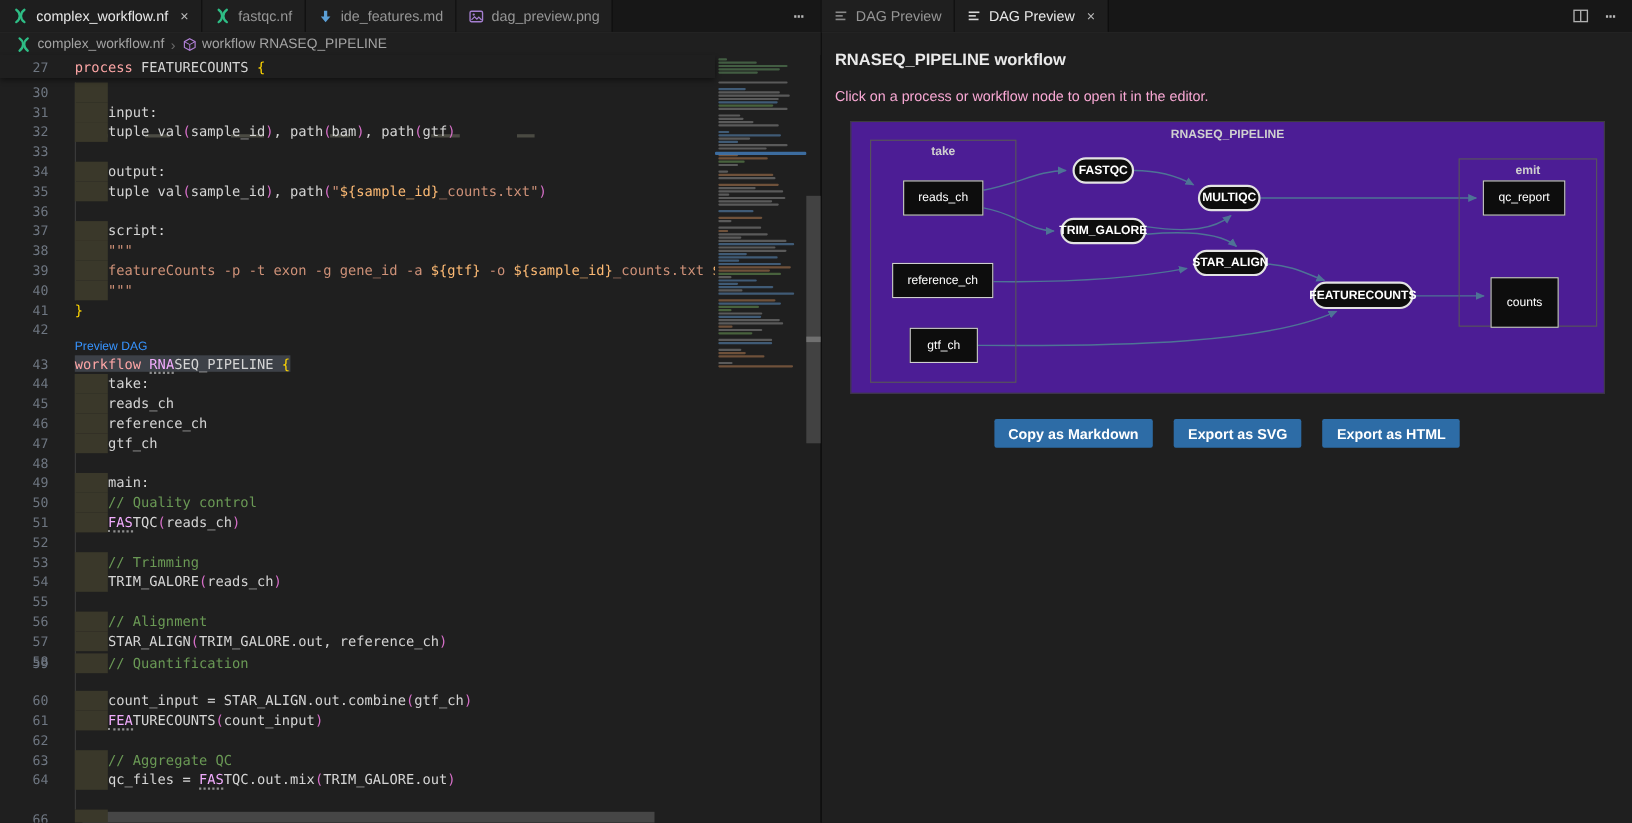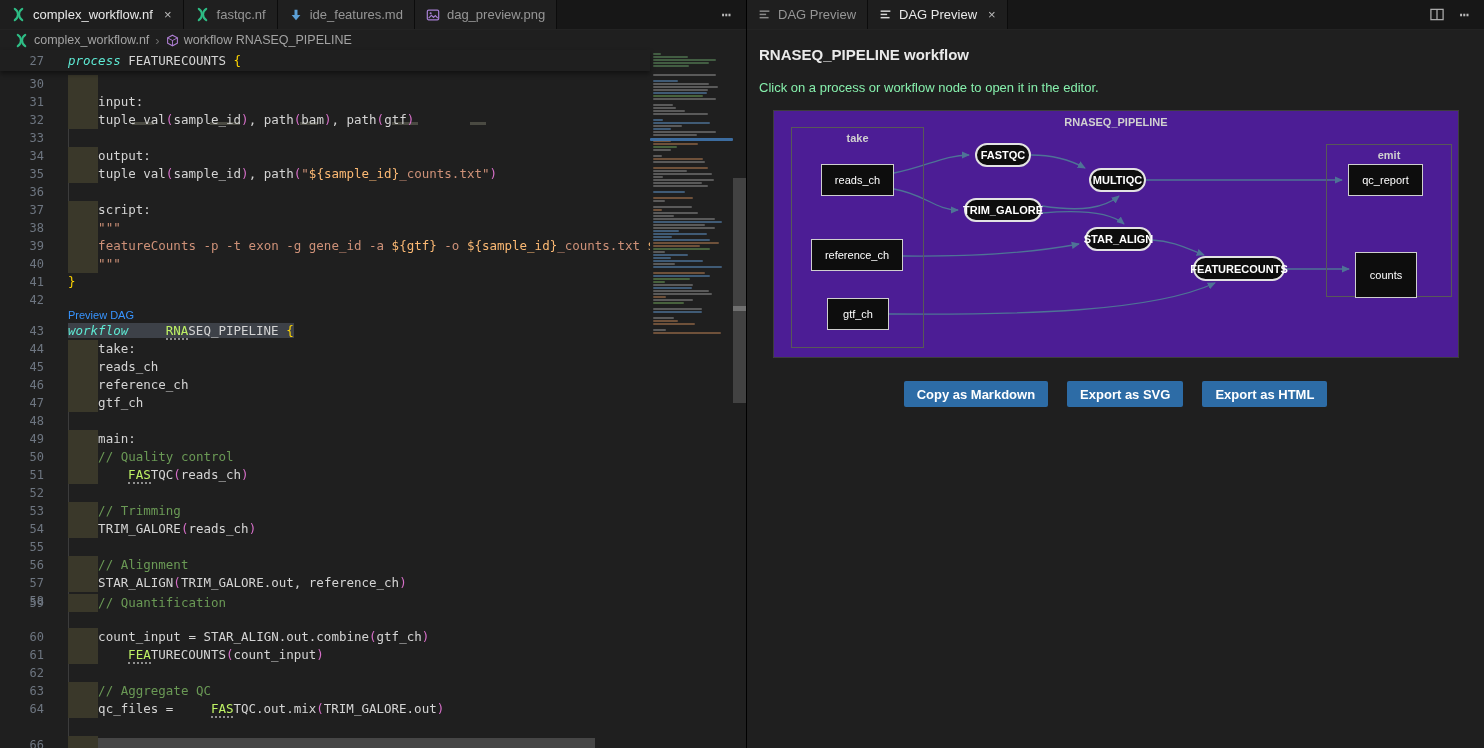--- a/index.html
+++ b/index.html
@@ -33,36 +33,36 @@
   #codearea { position:absolute; left:0; top:50px; width:650px; height:698px; overflow:hidden; }
   .row { position:absolute; left:0; width:650px; height:18px; line-height:18px; }
   .row .gut { position:absolute; left:0; top:0; }
   .row .codepart { position:absolute; left:68px; top:0; margin-left:0; z-index:2; }
   .ws { position:absolute; left:68px; top:0; width:30px; height:18px; background:#3a382a; z-index:1; }
   .iguide { position:absolute; left:68px; width:1px; background:#3c3c3c; z-index:0; }
   .selbg { background:#3d4148; }
   .codelens { position:absolute; left:68px; height:13px; line-height:13px; font-size:11px; color:#3794ff; font-family:"Liberation Sans",sans-serif; }
   .partial-dash { position:absolute; height:3px; background:#4a4a42; top:72px; z-index:1; }
 
-  .tk-t { color:#d4d4d4; } .tk-k { color:#5eead4;font-style:italic; } .tk-c { color:#6a9955; }
+  .tk-t { color:#d4d4d4; } .tk-k { color:#fca5a5; } .tk-c { color:#6a9955; }
   .tk-s { color:#ce9178; } .tk-i { color:#fdba74; } .tk-b { color:#ffd602; }
   .tk-p { color:#d66fc8; } .tk-q { color:#2b9df4; }
-  .tk-h { color:#bef264; border-bottom:2px dotted #8f8f8f;margin-left:30px; }
+  .tk-h { color:#f0abfc; border-bottom:2px dotted #8f8f8f; }
 
   
   #minimap { position:absolute; left:650px; top:50px; width:83px; height:698px; }
   .mmbar { position:absolute; height:2px; border-radius:1px; }
   #vthumb { position:absolute; left:733px; top:178px; width:13px; height:225px; background:#424242; }
   #vband  { position:absolute; left:733px; top:306px; width:13px; height:5px; background:#707070; }
   #hthumb { position:absolute; left:75px;  top:738px; width:520px; height:10px; background:#464646; }
 
   
   #panel { position:absolute; left:747px; top:0; width:737px; height:748px; background:#1f1f1f; }
   #panel-heading { position:absolute; left:12px; top:46px; font-size:15px; font-weight:bold; color:#eaeaea; }
-  #panel-sub { position:absolute; left:12px; top:80px; font-size:13px; color:#86efac; }
+  #panel-sub { position:absolute; left:12px; top:80px; font-size:13px; color:#f9a8d4; }
 
   #dagbox { position:absolute; left:26px; top:110px; width:686px; height:248px; background:#4c1d95; border:1px solid #3d3d3d; }
   #dag-title { position:absolute; top:5px; left:0; width:100%; text-align:center; font-size:11px; font-weight:bold; color:#d0d0d0; }
   .cluster { position:absolute; border:1px solid #585858; }
   .cluster-label { position:absolute; top:4px; left:0; width:100%; text-align:center; font-size:11px; font-weight:bold; color:#cfcfcf; }
   .dagnode { position:absolute; display:flex; align-items:center; justify-content:center;
              background:#0d0d0d; color:#ffffff; font-size:11px; white-space:nowrap; }
   .dagnode.channel { border:1px solid #cfcfcf; }
   .dagnode.process { border:2px solid #e3e3e3; border-radius:13px; font-weight:bold; }
   #dagsvg { position:absolute; left:0; top:0; }

